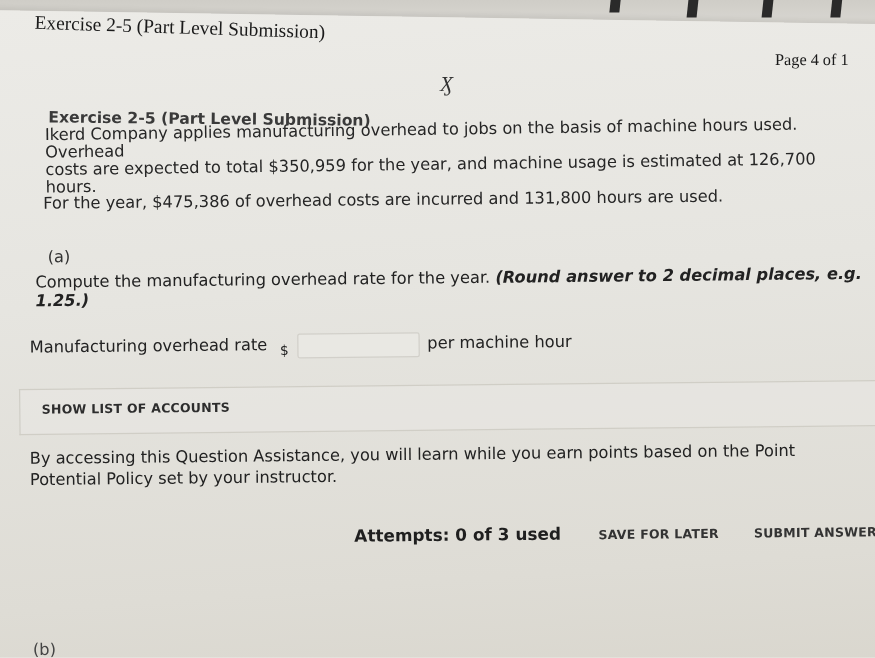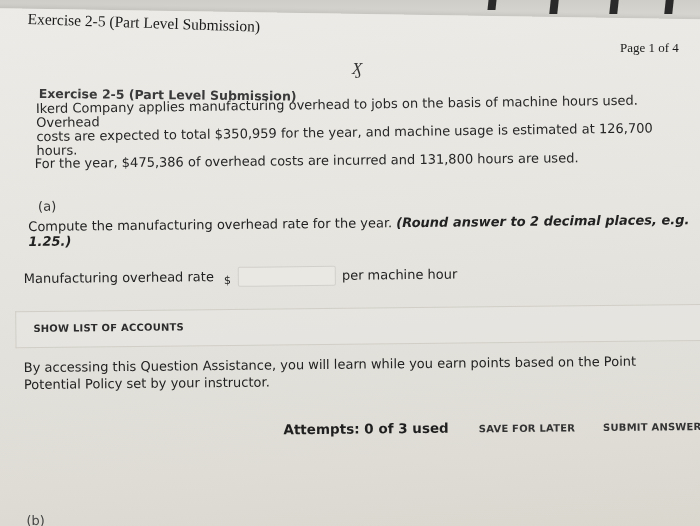--- a/index.html
+++ b/index.html
@@ -202,21 +202,21 @@
 <div class="backdrop">
   <div class="bar" style="left:488px;height:10px;"></div>
   <div class="bar" style="left:550px;height:14px;"></div>
   <div class="bar" style="left:610px;height:14px;"></div>
   <div class="bar" style="left:665px;height:14px;"></div>
 </div>
 
 <div class="sheet"></div>
 
 <div class="print-title">Exercise 2-5 (Part Level Submission)</div>
-<div class="page-num">Page 1 of 4</div>
+<div class="page-num">Page 4 of 1</div>
 <div class="handwriting">Ӽ</div>
 
 <div class="content">
   <div class="ex-heading">Exercise 2-5 (Part Level Submission)</div>
 
   <div class="ex-body">
     <div>Ikerd Company applies manufacturing overhead to jobs on the basis of machine hours used. Overhead</div>
     <div>costs are expected to total $350,959 for the year, and machine usage is estimated at 126,700 hours.</div>
   </div>
 

